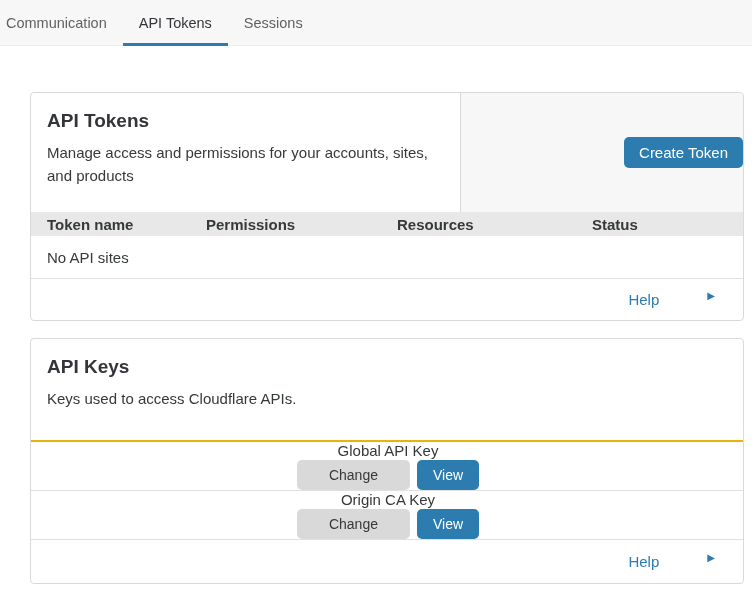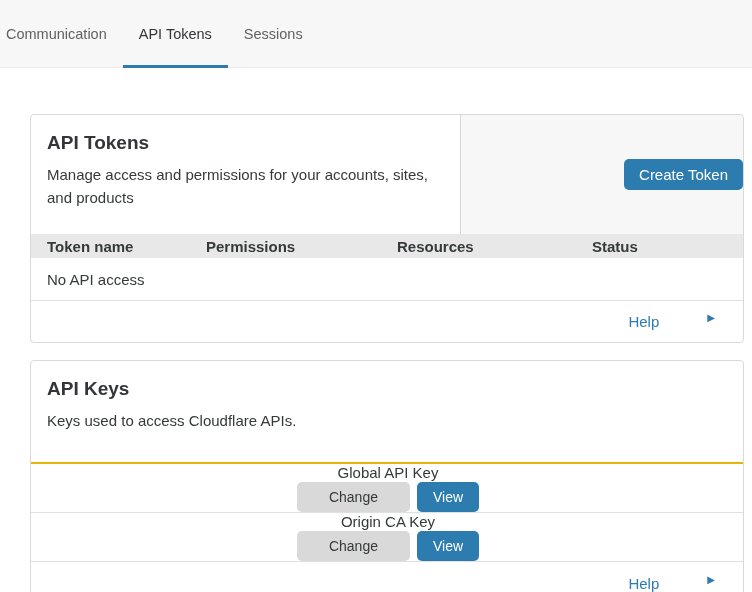--- a/index.html
+++ b/index.html
@@ -5,21 +5,21 @@
   * { box-sizing: border-box; margin: 0; padding: 0; }
   html, body {
     width: 752px; height: 592px;
     background: #ffffff;
     font-family: "Liberation Sans", sans-serif;
     color: #36393a;
     overflow: hidden;
   }
   
   .tabbar {
-    height: 68px;
+    height: 46px;
     background: #f7f7f8;
     border-bottom: 1px solid #ececec;
     display: flex;
     align-items: stretch;
     padding-left: 6px;
   }
   .tab {
     position: relative;
     display: flex;
     align-items: center;
@@ -186,21 +186,21 @@
       </div>
     </div>
 
     <div class="table-header">
       <div>Token name</div>
       <div>Permissions</div>
       <div>Resources</div>
       <div>Status</div>
     </div>
 
-    <div class="empty-row">No API access</div>
+    <div class="empty-row">No API sites</div>
 
     <div class="help-row">
       <a class="help-link">
         <span>Help</span>
         <span class="arrow">▶</span>
       </a>
     </div>
   </section>
 
   <section class="card">

